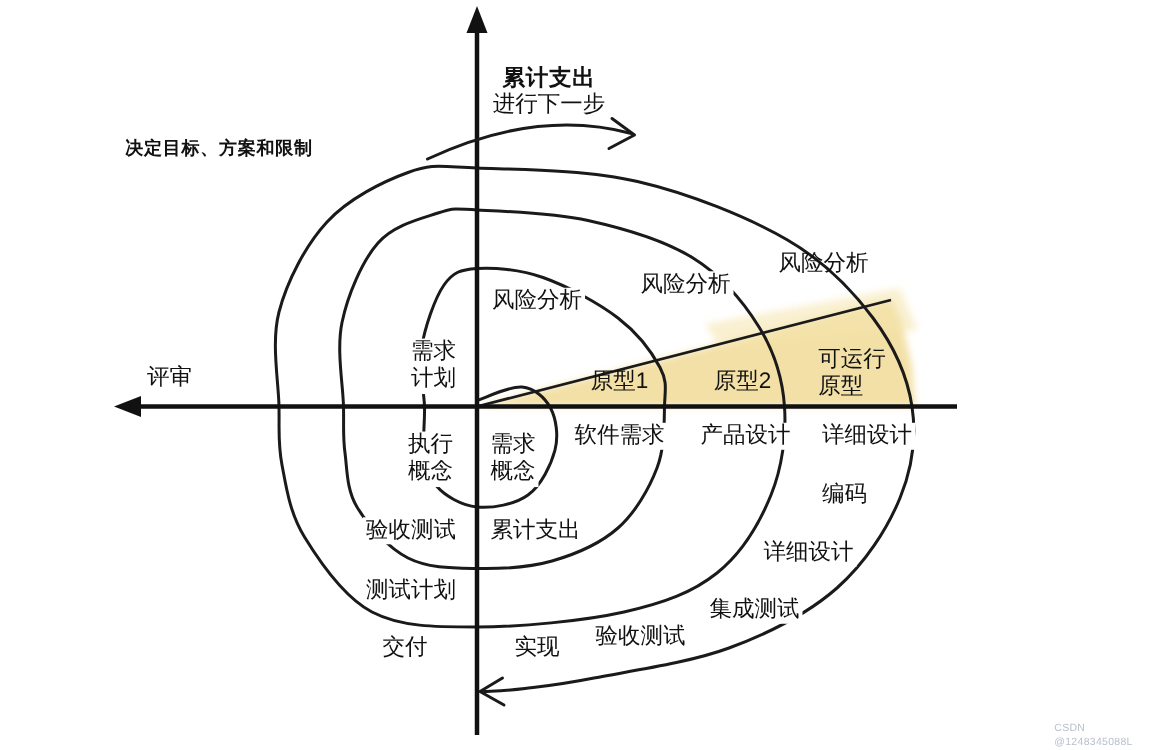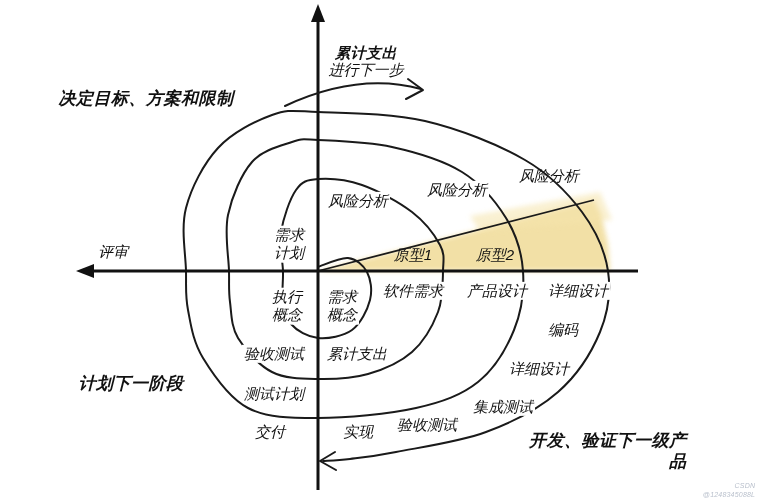--- a/index.html
+++ b/index.html
@@ -3,24 +3,24 @@
 <meta charset="utf-8">
 <style>
   html,body{margin:0;padding:0;background:#fff;}
   #stage{
     position:relative;width:773px;height:500px;background:#fff;overflow:hidden;
     font-family:"Liberation Sans","DejaVu Sans",sans-serif;color:#111;
   }
   #diagram-svg{position:absolute;left:0;top:0;}
   .lbl{
     position:absolute;transform:translate(-50%,-50%);
-    white-space:pre-line;text-align:right;line-height:1.22;
-    font-size:15px;font-weight:500;color:#111;background:#fff;padding:0 2px;font-style:italic;
+    white-space:pre-line;text-align:left;line-height:1.22;
+    font-size:15px;font-weight:500;color:#111;background:#fff;padding:0 2px;
   }
-  .lbl.bold{font-weight:700;font-size:17px;background:transparent;letter-spacing:.5px;padding:0;}
+  .lbl.bold{font-weight:700;font-size:12px;background:transparent;letter-spacing:.5px;padding:0;}
   .lbl.nobg{background:transparent;}
   .lbl.wm{font-size:7px;color:#b9c0cc;font-weight:400;background:transparent;letter-spacing:.2px;}
 </style>
 </head>
 <body>
 
 <div id="stage">
 
   <svg id="diagram-svg" width="773" height="500" viewBox="0 0 773 500">
     <defs>
@@ -45,34 +45,34 @@
     <line x1="638" y1="271" x2="88" y2="271" stroke="#111" stroke-width="3"></line>
     <polygon points="76,271 94,264 94,278" fill="#111"></polygon>
 
     <g>
       <path d="M285,106 Q 358,72 421,89" fill="none" stroke="#1a1a1a" stroke-width="2" stroke-linecap="round"></path>
       <path d="M408,79 L423,90 L406,99" fill="none" stroke="#1a1a1a" stroke-width="2" stroke-linecap="round" stroke-linejoin="round"></path>
     </g>
   </svg>
 
   <div class="lbl bold" style="left:146px;top:99px">决定目标、方案和限制</div>
-  <div class="lbl bold" style="left:131px;top:384px">计划下一阶段</div>
-  <div class="lbl bold" style="left:600px;top:452px">开发、验证下一级产品</div>
   <div class="lbl bold nobg" style="left:366px;top:53px;font-size:15px">累计支出</div>
   <div class="lbl nobg" style="left:366px;top:70px">进行下一步</div>
   <div class="lbl nobg" style="left:113px;top:252px">评审</div>
 
   <div class="lbl" style="left:358px;top:201px">风险分析</div>
   <div class="lbl" style="left:457px;top:190px">风险分析</div>
   <div class="lbl nobg" style="left:549px;top:176px">风险分析</div>
 
   <div class="lbl" style="left:289px;top:244px">需求
 计划</div>
   <div class="lbl nobg" style="left:413px;top:255px">原型1</div>
   <div class="lbl nobg" style="left:495px;top:255px">原型2</div>
+  <div class="lbl nobg" style="left:568px;top:249px">可运行
+原型</div>
 
   <div class="lbl" style="left:287px;top:306px">执行
 概念</div>
   <div class="lbl" style="left:342px;top:306px">需求
 概念</div>
   <div class="lbl" style="left:413px;top:291px">软件需求</div>
   <div class="lbl" style="left:497px;top:291px">产品设计</div>
   <div class="lbl" style="left:578px;top:291px">详细设计</div>
   <div class="lbl" style="left:563px;top:330px">编码</div>
   <div class="lbl" style="left:539px;top:369px">详细设计</div>

